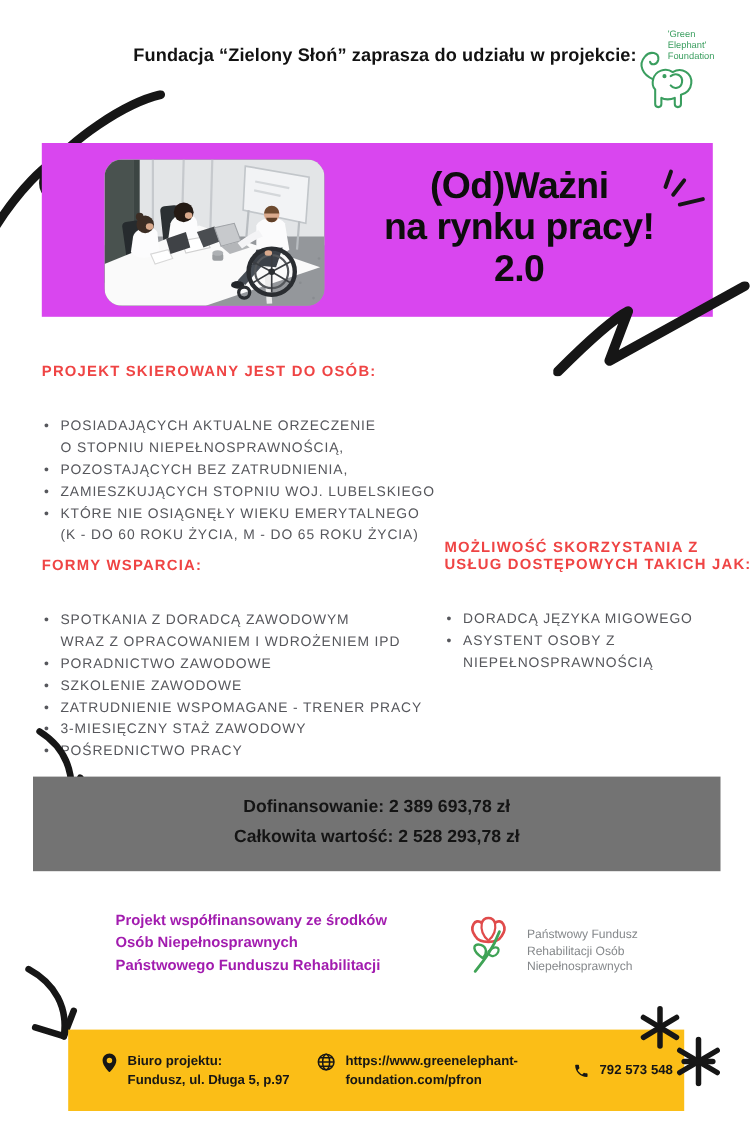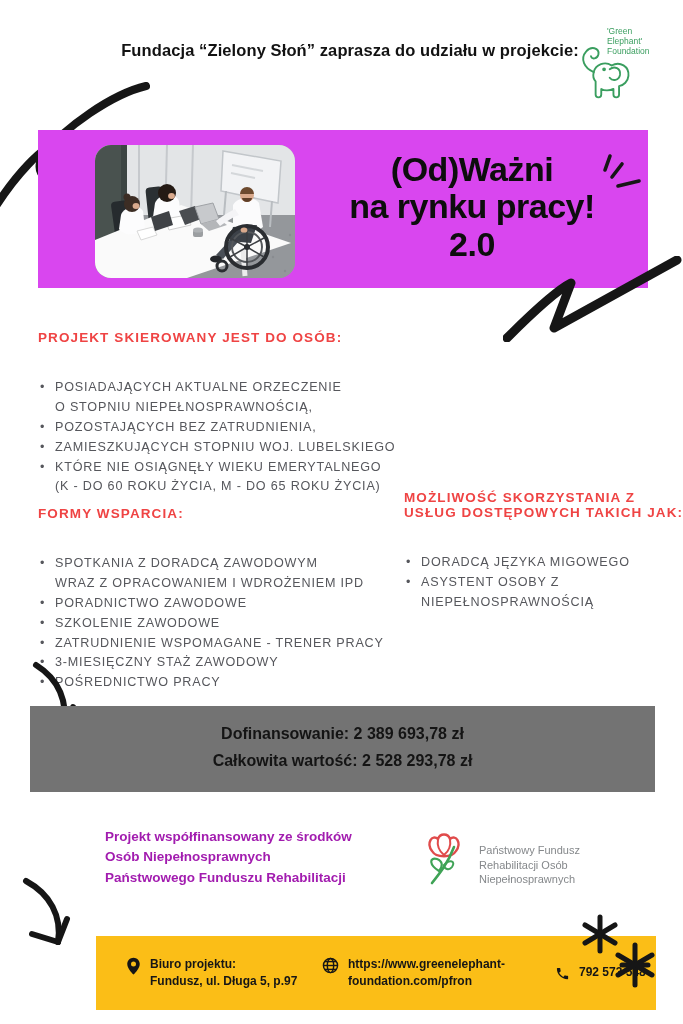--- a/index.html
+++ b/index.html
@@ -49,21 +49,21 @@
   .funding-text span{display:block;}
 
   
   .cofin-text{left:105px;top:827px;width:275px;font-weight:700;font-size:13.5px;line-height:1.5;color:#a21caf;}
   .cofin-text span{display:block;}
   .pfron{left:424px;top:831px;display:flex;gap:15px;align-items:flex-end;}
   .pfron-text{margin-top:6px;font-size:11px;line-height:1.32;color:#85888B;}
   .pfron-text span{display:block;}
 
   
-  .footer-bar{left:62px;top:936px;width:560px;height:74px;background:#FBBE17;display:flex;align-items:center;gap:22px;padding-left:30px;box-sizing:border-box;margin-left:34px;}
+  .footer-bar{left:62px;top:936px;width:560px;height:74px;background:#FBBE17;display:flex;align-items:center;gap:22px;padding-left:30px;box-sizing:border-box;}
   .footer-item{display:flex;gap:9px;align-items:flex-start;}
   .footer-item .txt{font-weight:700;font-size:12px;line-height:1.45;color:#161616;}
   .footer-item svg{margin-top:1px;flex:0 0 auto;}
   .f-office .txt{width:150px;}
   .f-web .txt{width:185px;word-break:normal;overflow-wrap:break-word;}
   .f-phone{align-items:center;}
 </style>
 </head>
 <body>
 

